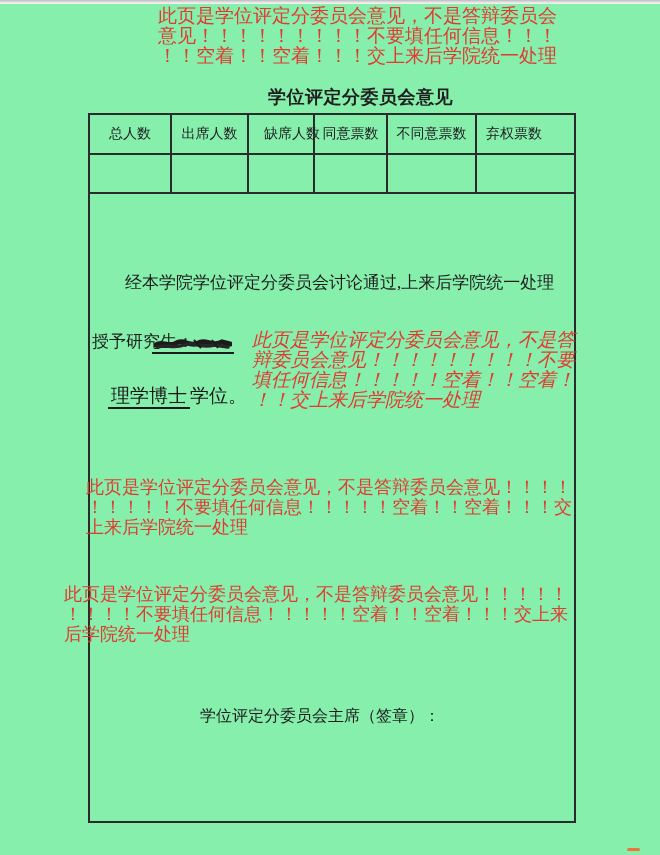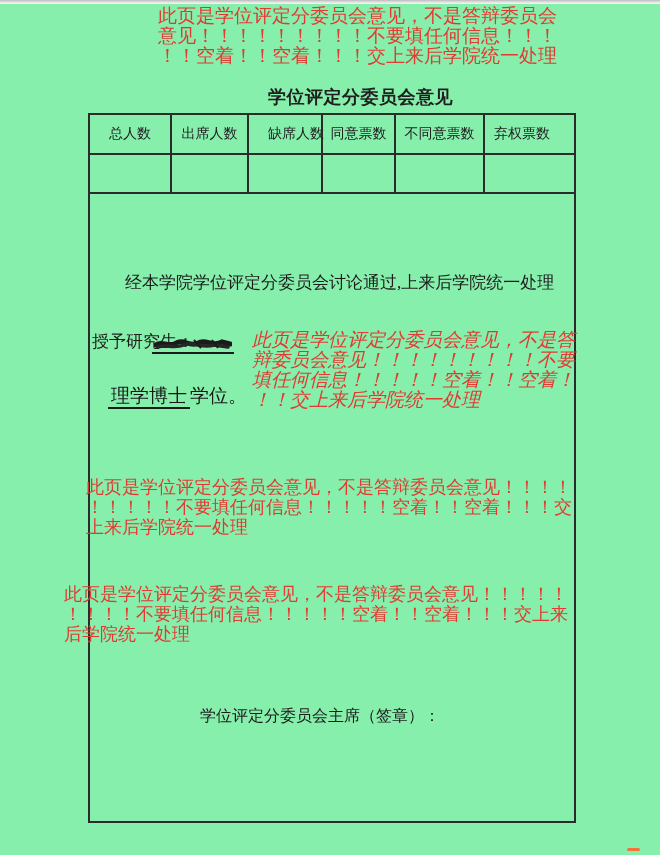--- a/index.html
+++ b/index.html
@@ -52,21 +52,21 @@
     display: flex;
     align-items: center;
     justify-content: center;
     font-size: 14px;
     color: #222;
     white-space: nowrap;
   }
   .vote-cell.last { border-right: none; }
   .header-row { height: 40px; }
   .blank-row { height: 39px; }
-  .w0 { width: 82px; } .w1 { width: 77px; } .w2 { width: 74px; padding-left: 22px; }
+  .w0 { width: 82px; } .w1 { width: 77px; } .w2 { width: 66px; padding-left: 22px; }
   .w3 { width: 73px; } .w4 { width: 89px; } .w5 { width: 74px; }
   .body-line {
     position: absolute;
     font-size: 17px;
     white-space: nowrap;
     color: #1c1c1c;
   }
   .degree-line {
     position: absolute;
     left: 108px; top: 383px;

